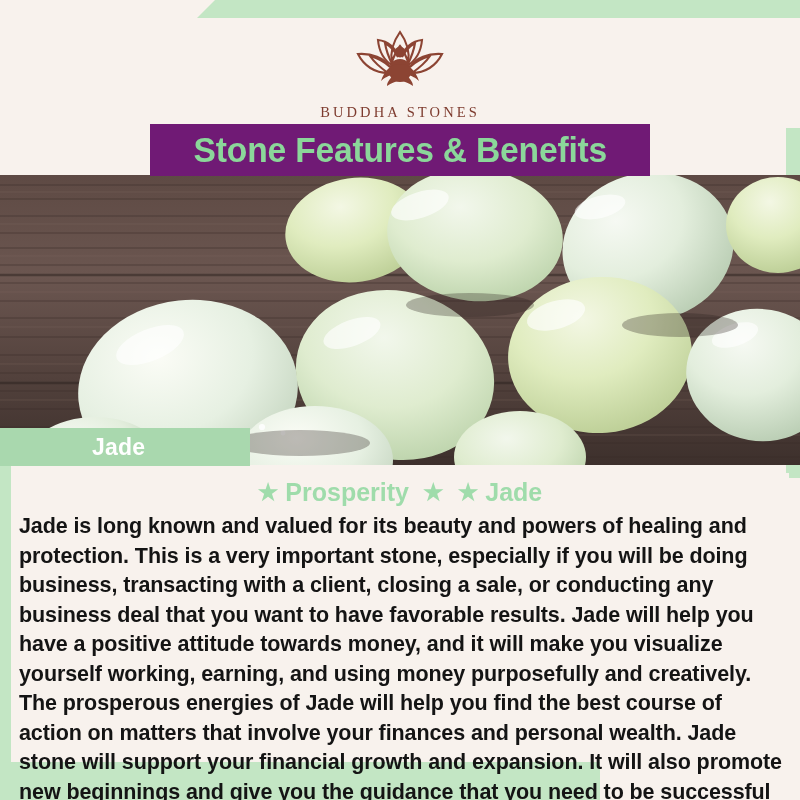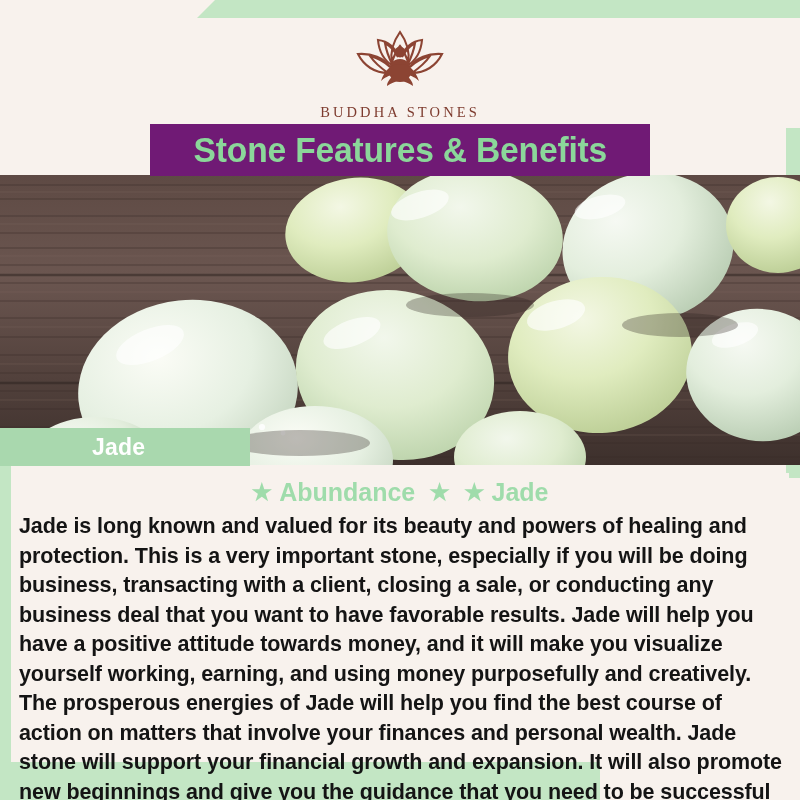--- a/index.html
+++ b/index.html
@@ -308,21 +308,21 @@
     </svg>
   </div>
 
   <div class="jade-banner">
     <span class="jade-label">Jade</span>
   </div>
 
   <div class="benefits">
     <span class="benefit">
       <span class="star">★</span>
-      <span>Abundance</span>
+      <span>Prosperity</span>
     </span>
     <span class="benefit">
       <span class="star">★</span>
     </span>
     <span class="benefit">
       <span class="star">★</span>
       <span>Jade</span>
     </span>
   </div>
 

